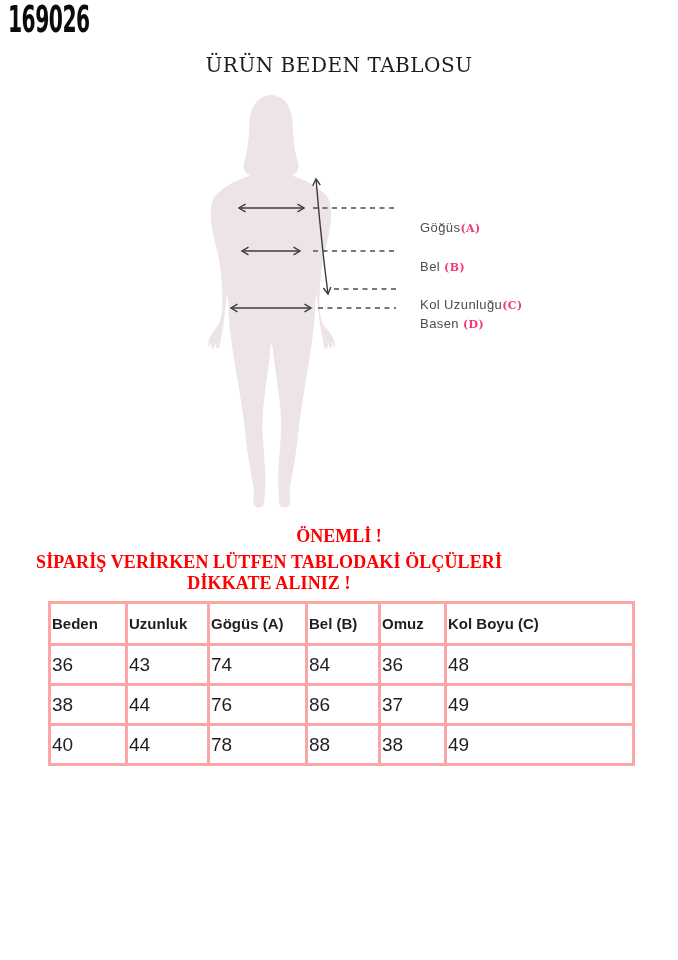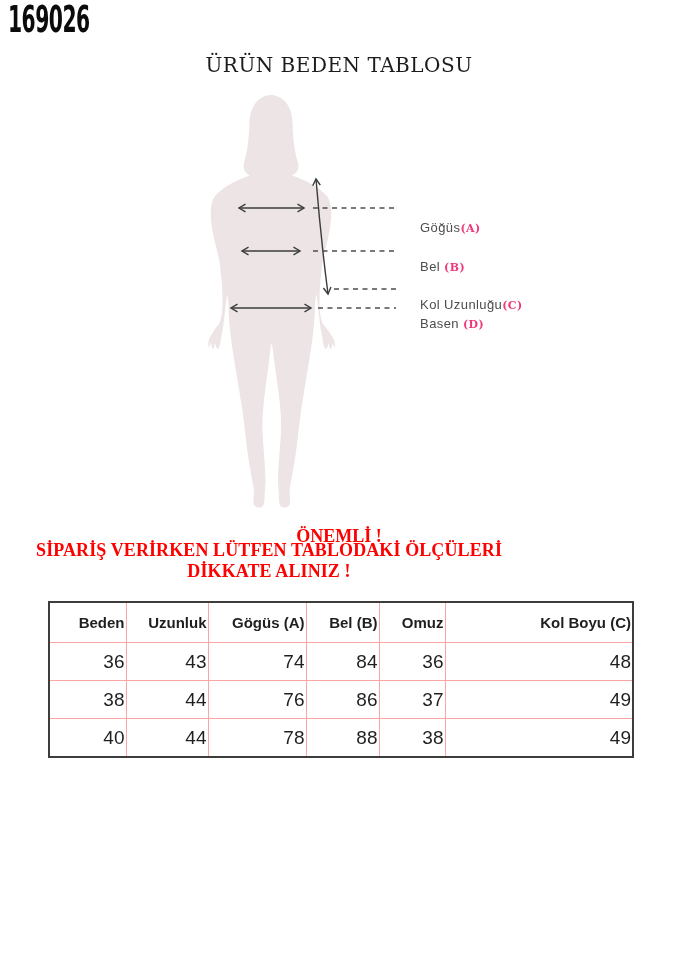--- a/index.html
+++ b/index.html
@@ -18,27 +18,27 @@
   .measure-label{position:absolute;left:404px;font-size:13px;color:#4d4d4d;
         letter-spacing:0.4px;white-space:pre;line-height:16px;}
   .measure-label .letter{font-family:"DejaVu Serif",serif;font-weight:bold;font-size:11px;}
   .lbl-gogus{top:204px;}
   .lbl-bel{top:243px;}
   .lbl-kol{top:281px;}
   .lbl-basen{top:300px;}
 
   .notice-heading{position:absolute;left:0;top:526px;width:678px;text-align:center;
         font-family:"Liberation Serif",serif;font-weight:bold;font-size:18px;}
-  .notice-subheading{position:absolute;left:0;top:540px;width:538px;text-align:center;
+  .notice-subheading{position:absolute;left:0;top:552px;width:538px;text-align:center;
         font-family:"Liberation Serif",serif;font-weight:bold;font-size:18px;letter-spacing:0.1px;}
 
   .size-table-wrap{position:absolute;left:48px;top:601px;}
   table.size-table{border-collapse:collapse;table-layout:fixed;width:584px;
         border:2px solid #3d3d3d;}
-  table.size-table th,table.size-table td{border:1px solid #fca5a5;text-align:right;
+  table.size-table th,table.size-table td{border:3px solid #fca5a5;text-align:left;
         vertical-align:middle;font-family:"Liberation Sans",sans-serif;color:#1f1f1f;}
   table.size-table th{font-size:15px;font-weight:bold;height:37px;}
   table.size-table td{font-size:19px;font-weight:normal;height:35px;}
 </style>
 </head>
 <body>
 
 <div class="page">
 
   <div class="product-code">169026</div>

